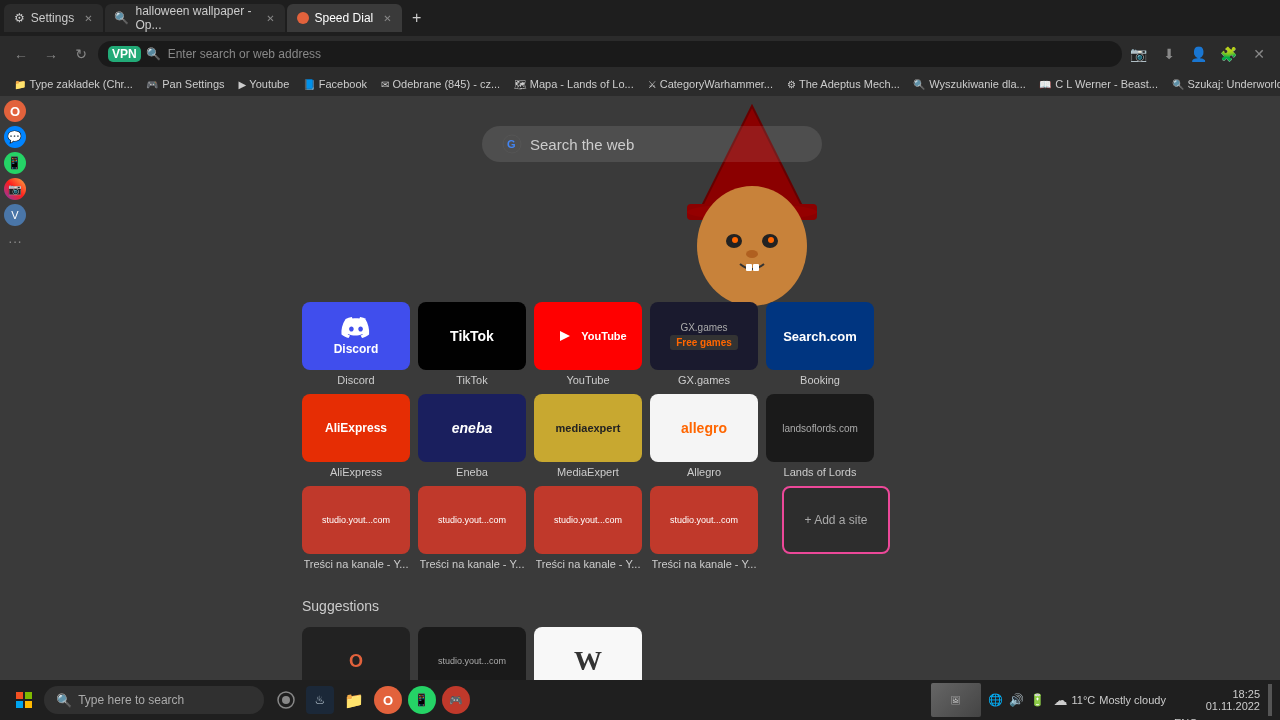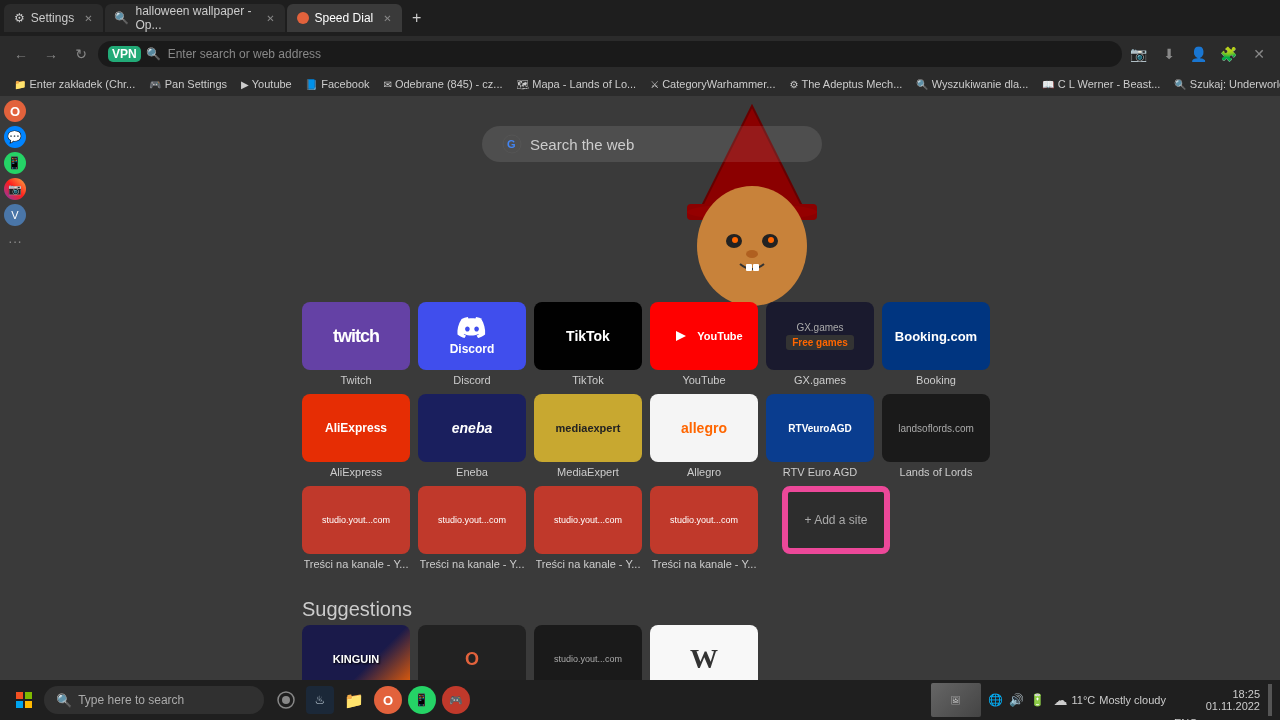--- a/index.html
+++ b/index.html
@@ -236,23 +236,23 @@
     .thumb-add { background: #2d2d2d; }
 
     
     .suggestions-section {
       margin-top: 20px;
       z-index: 2;
       position: relative;
       width: 700px;
     }
     .suggestions-title {
-      font-size: 20px;
+      font-size: 14px;
       color: #ccc;
-      margin-bottom: 4px;
+      margin-bottom: 13px;
     }
     .suggestions-grid {
       display: grid;
       grid-template-columns: repeat(5, 108px);
       gap: 8px;
     }
 
     .thumb-kinguin { background: linear-gradient(135deg, #1a1a4a 60%, #ff6600 100%); }
     .thumb-halloween { background: #333; }
     .thumb-stalker { background: #222; }
@@ -383,21 +383,21 @@
       <div class="nav-btn" style="color:#888;">⬇</div>
       <div class="nav-btn" style="color:#888;">👤</div>
       <div class="nav-btn" style="color:#888;">🧩</div>
       <div class="nav-btn" style="color:#888;">✕</div>
     </div>
   </div>
 
   <div class="bookmarks-bar">
     <div class="bookmark-item">
         <span style="font-size:10px;">📁</span>
-        <span>Enter zakładek (Chr...</span>
+        <span>Type zakładek (Chr...</span>
       </div>
     <div class="bookmark-item">
         <span style="font-size:10px;">🎮</span>
         <span>Pan Settings</span>
       </div>
     <div class="bookmark-item">
         <span style="font-size:10px;">▶</span>
         <span>Youtube</span>
       </div>
     <div class="bookmark-item">
@@ -480,26 +480,20 @@
         <text x="5" y="14" font-size="11" fill="#4285f4" font-weight="bold">G</text>
       </svg>
       <span class="search-bar-text">Search the web</span>
     </div>
   </div>
 
   <div class="speed-dial-section">
 
     <div class="dial-grid">
 
-      <div class="dial-item">
-        <div class="dial-thumb thumb-twitch">
-          <span style="font-family:Arial;font-weight:900;font-size:18px;color:white;letter-spacing:-1px;">twitch</span>
-        </div>
-        <span class="dial-label">Twitch</span>
-      </div>
 
       <div class="dial-item">
         <div class="dial-thumb thumb-discord" style="flex-direction:column;gap:2px;">
           <svg width="30" height="24" viewBox="0 0 30 24">
               <path d="M25.3 2.9C23.4 2 21.3 1.4 19.1 1c-.2.4-.5 1-.7 1.5-2.3-.4-4.6-.4-6.9 0C11.3 2 11 1.4 10.8 1 8.6 1.4 6.5 2 4.6 2.9 1 8.3.1 13.5.5 18.6c2.4 1.8 4.8 2.8 7 3.5.6-.8 1.1-1.7 1.5-2.6-.8-.3-1.6-.7-2.4-1.2.2-.1.4-.3.6-.4 4.6 2.1 9.6 2.1 14.2 0 .2.1.4.3.6.4-.7.5-1.5.9-2.4 1.2.4.9.9 1.8 1.5 2.6 2.2-.7 4.6-1.8 7-3.5.5-5.9-1-11-3.8-15.7zM10.4 15.6c-1.3 0-2.3-1.2-2.3-2.6 0-1.5 1-2.6 2.3-2.6 1.3 0 2.3 1.2 2.3 2.6 0 1.4-1 2.6-2.3 2.6zm9.2 0c-1.3 0-2.3-1.2-2.3-2.6 0-1.5 1-2.6 2.3-2.6 1.3 0 2.3 1.2 2.3 2.6 0 1.4-1 2.6-2.3 2.6z" fill="white"></path>
             </svg>
           <span style="font-size:12px;color:white;font-weight:600;">Discord</span>
         </div>
         <span class="dial-label">Discord</span>
       </div>
@@ -525,21 +519,21 @@
       <div class="dial-item">
         <div class="dial-thumb thumb-gx" style="flex-direction:column;gap:2px;padding:4px;">
           <span style="font-size:10px;color:#aaa;">GX.games</span>
           <span style="font-size:10px;color:#ff6600;background:#333;padding:2px 6px;border-radius:3px;font-weight:bold;">Free games</span>
         </div>
         <span class="dial-label">GX.games</span>
       </div>
 
       <div class="dial-item">
         <div class="dial-thumb thumb-booking">
-          <span style="font-size:13px;color:white;font-weight:700;">Booking.com</span>
+          <span style="font-size:13px;color:white;font-weight:700;">Search.com</span>
         </div>
         <span class="dial-label">Booking</span>
       </div>
     </div>
 
     <div class="dial-grid">
 
       <div class="dial-item">
         <div class="dial-thumb thumb-aliexpress">
           <span style="font-size:12px;color:white;font-weight:700;">AliExpress</span>
@@ -561,26 +555,20 @@
         <span class="dial-label">MediaExpert</span>
       </div>
 
       <div class="dial-item">
         <div class="dial-thumb thumb-allegro">
           <span style="font-size:14px;color:#ff6600;font-weight:700;">allegro</span>
         </div>
         <span class="dial-label">Allegro</span>
       </div>
 
-      <div class="dial-item">
-        <div class="dial-thumb thumb-rtvagd">
-          <span style="font-size:10px;color:white;font-weight:700;">RTVeuroAGD</span>
-        </div>
-        <span class="dial-label">RTV Euro AGD</span>
-      </div>
 
       <div class="dial-item">
         <div class="dial-thumb thumb-landsoflordscom">
           <span style="font-size:10px;color:#aaa;">landsoflords.com</span>
         </div>
         <span class="dial-label">Lands of Lords</span>
       </div>
     </div>
 
     <div class="dial-grid" style="grid-template-columns: repeat(6, 108px);">
@@ -607,38 +595,32 @@
       </div>
 
       <div class="dial-item">
         <div class="dial-thumb thumb-studio">
           <span style="font-size:9px;color:white;">studio.yout...com</span>
         </div>
         <span class="dial-label">Treści na kanale - Y...</span>
       </div>
 
       <div class="dial-item">
-        <div class="dial-thumb thumb-add" style="border: 6px solid #ec4899; margin-left: 32px;">
+        <div class="dial-thumb thumb-add" style="border: 2px solid #ec4899; margin-left: 32px;">
           <span style="font-size:12px;color:#aaa;">+ Add a site</span>
         </div>
         <span class="dial-label"></span>
       </div>
     </div>
   </div>
 
   <div class="suggestions-section">
     <div class="suggestions-title">Suggestions</div>
     <div class="suggestions-grid">
 
-      <div class="dial-item">
-        <div class="dial-thumb thumb-kinguin">
-          <span style="font-size:11px;color:white;font-weight:700;text-shadow:1px 1px 2px #000;">KINGUIN</span>
-        </div>
-
-      </div>
 
       <div class="dial-item">
         <div class="dial-thumb thumb-halloween" style="background:#222;">
           <span style="font-size:18px;color:#e2623c;font-weight:bold;">O</span>
         </div>
 
       </div>
 
       <div class="dial-item">
         <div class="dial-thumb thumb-stalker" style="background:#1a1a1a;">

